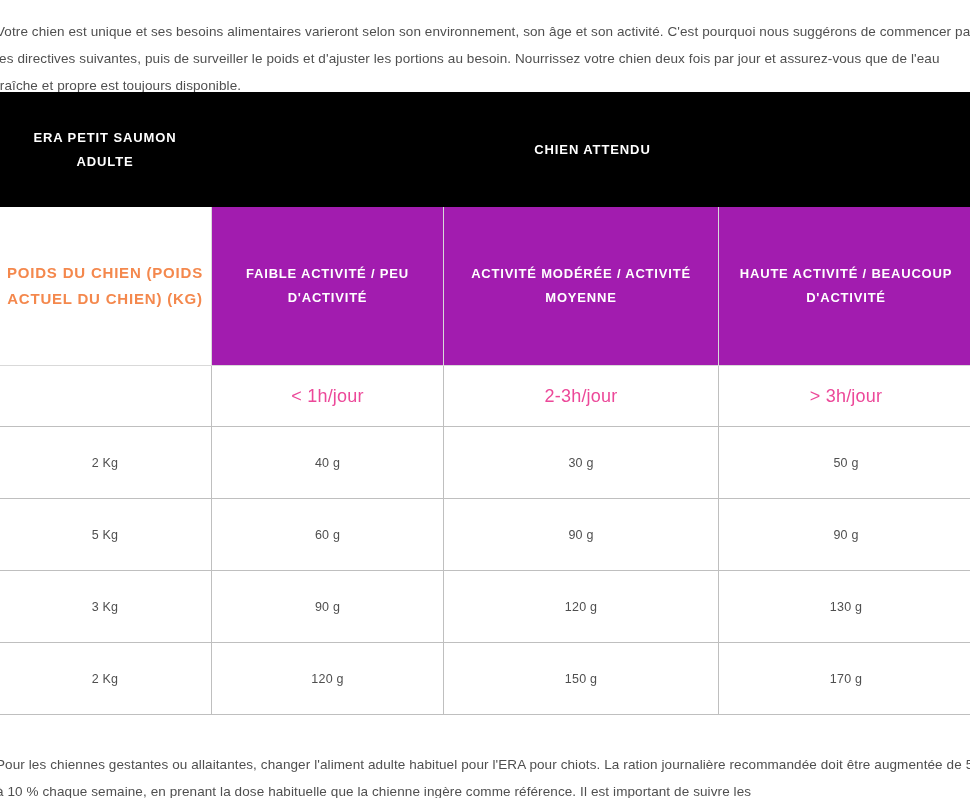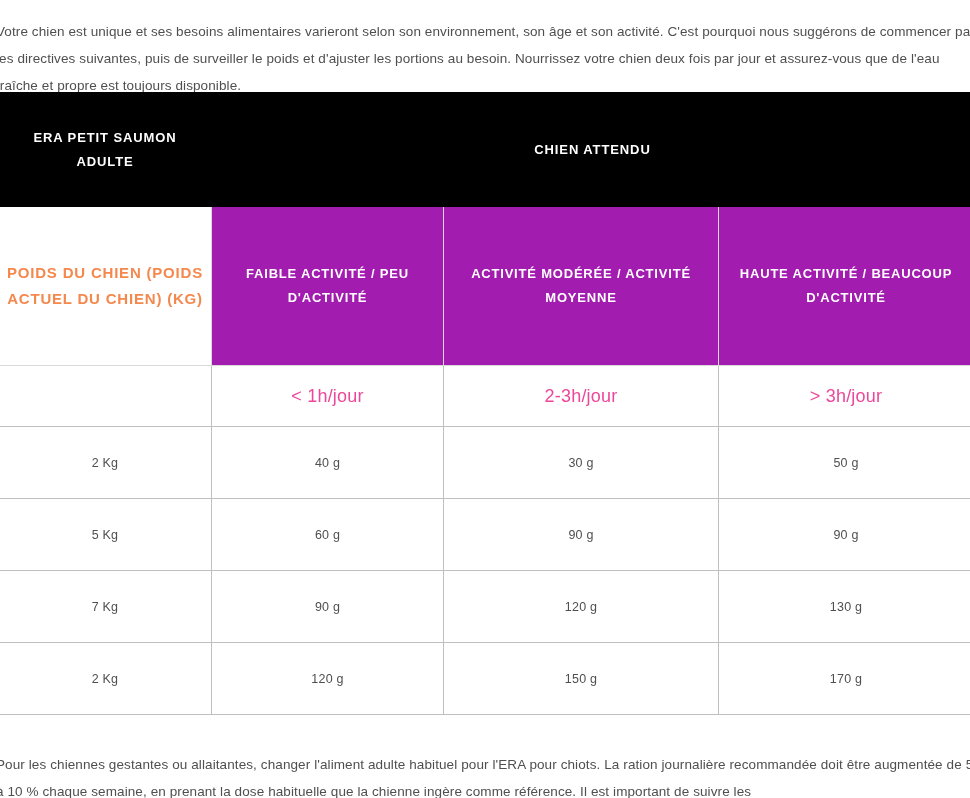--- a/index.html
+++ b/index.html
@@ -151,21 +151,21 @@
       <td>30 g</td>
       <td>50 g</td>
     </tr>
     <tr class="row-data">
       <td>5 Kg</td>
       <td>60 g</td>
       <td>90 g</td>
       <td>90 g</td>
     </tr>
     <tr class="row-data">
-      <td>7 Kg</td>
+      <td>3 Kg</td>
       <td>90 g</td>
       <td>120 g</td>
       <td>130 g</td>
     </tr>
     <tr class="row-data">
       <td>2 Kg</td>
       <td>120 g</td>
       <td>150 g</td>
       <td>170 g</td>
     </tr>

